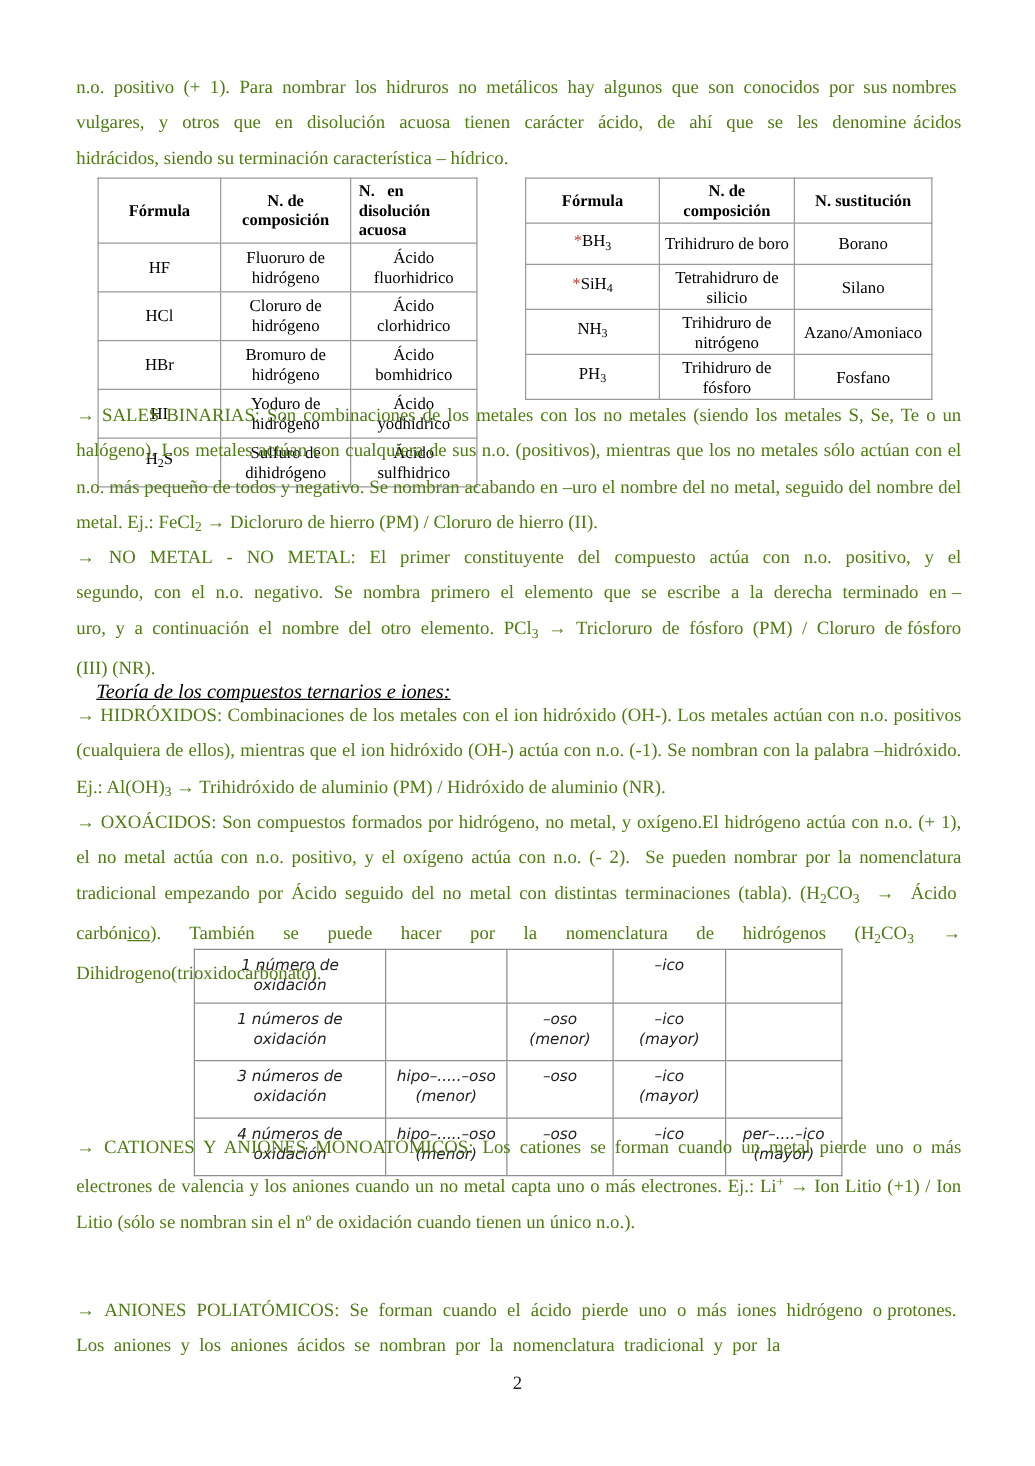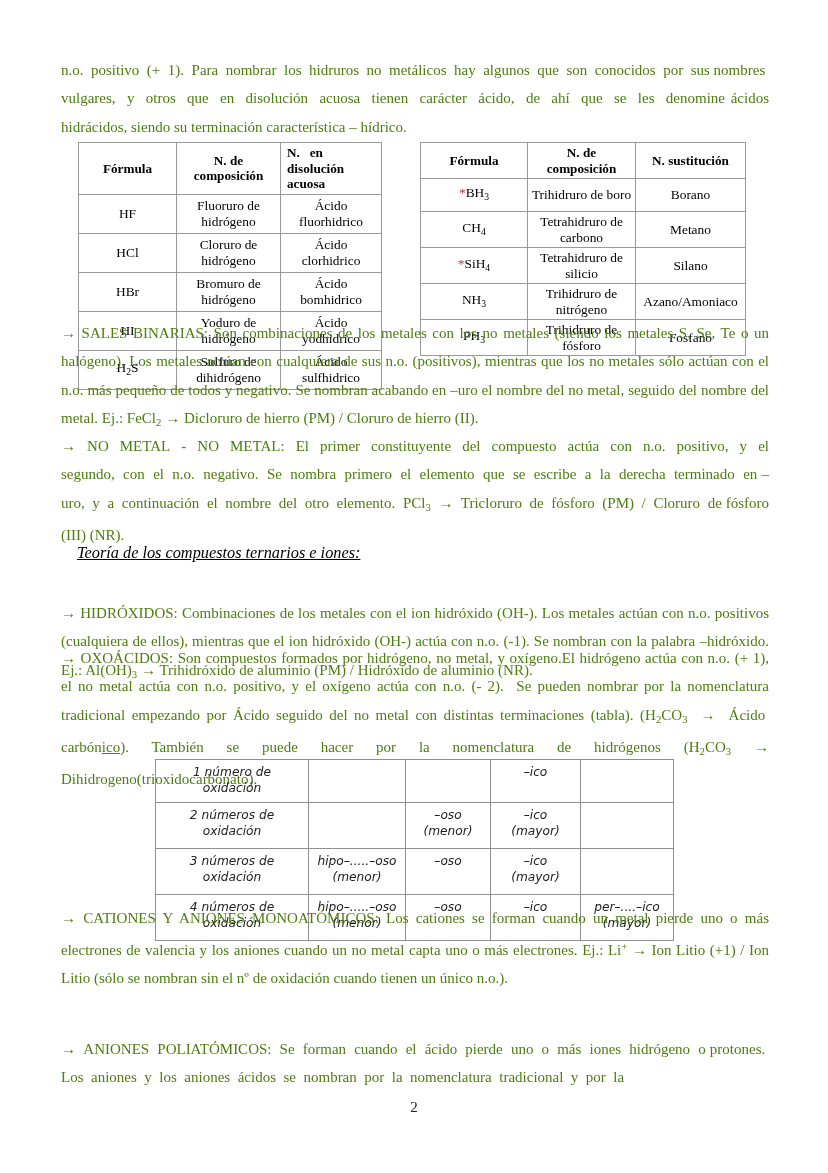--- a/index.html
+++ b/index.html
@@ -163,25 +163,20 @@
           <th style="height:20px">Fórmula</th>
           <th>N. de composición</th>
           <th>N. sustitución</th>
         </tr>
         <tr>
           <td style="height:28px"><span class="ast">*</span>BH<span class="sub">3</span></td>
           <td>Trihidruro de boro</td>
           <td>Borano</td>
         </tr>
         <tr>
-          <td style="height:30px">CH<span class="sub">4</span></td>
-          <td>Tetrahidruro de<br>carbono</td>
-          <td>Metano</td>
-        </tr>
-        <tr>
           <td style="height:30px"><span class="ast">*</span>SiH<span class="sub">4</span></td>
           <td>Tetrahidruro de<br>silicio</td>
           <td>Silano</td>
         </tr>
         <tr>
           <td style="height:30px">NH<span class="sub">3</span></td>
           <td>Trihidruro de<br>nitrógeno</td>
           <td>Azano/Amoniaco</td>
         </tr>
         <tr>
@@ -198,21 +193,21 @@
   </div>
 
   <div class="body-col" style="top:432px;">
     <p class="para">→&nbsp; NO&nbsp; METAL&nbsp; -&nbsp; NO&nbsp; METAL:&nbsp; El&nbsp; primer&nbsp; constituyente&nbsp; del&nbsp; compuesto&nbsp; actúa&nbsp; con&nbsp; n.o.&nbsp; positivo,&nbsp; y&nbsp; el segundo,&nbsp; con&nbsp; el&nbsp; n.o.&nbsp; negativo.&nbsp; Se&nbsp; nombra&nbsp; primero&nbsp; el&nbsp; elemento&nbsp; que&nbsp; se&nbsp; escribe&nbsp; a&nbsp; la&nbsp; derecha&nbsp; terminado&nbsp; en –uro,&nbsp; y&nbsp; a&nbsp; continuación&nbsp; el&nbsp; nombre&nbsp; del&nbsp; otro&nbsp; elemento.&nbsp; PCl<span class="sub">3</span>&nbsp; →&nbsp; Tricloruro&nbsp; de&nbsp; fósforo&nbsp; (PM)&nbsp; /&nbsp; Cloruro&nbsp; de fósforo (III) (NR).</p>
   </div>
 
   <div class="body-col" style="top:523px;">
     <p class="heading-it">Teoría de los compuestos ternarios e iones:</p>
   </div>
 
-  <div class="body-col" style="top:559px;margin-top:40px;">
+  <div class="body-col" style="top:559px;">
     <p class="para">→ HIDRÓXIDOS: Combinaciones de los metales con el ion hidróxido (OH-). Los metales actúan con n.o. positivos (cualquiera de ellos), mientras que el ion hidróxido (OH-) actúa con n.o. (-1). Se nombran con la palabra –hidróxido. Ej.: Al(OH)<span class="sub">3</span> → Trihidróxido de aluminio (PM) / Hidróxido de aluminio (NR).</p>
   </div>
 
   <div class="body-col" style="top:644px;">
     <p class="para">→ OXOÁCIDOS: Son compuestos formados por hidrógeno, no metal, y oxígeno.El hidrógeno actúa con n.o. (+ 1), el no metal actúa con n.o. positivo, y el oxígeno actúa con n.o. (- 2).&nbsp; Se pueden nombrar por la nomenclatura tradicional empezando por Ácido seguido del no metal con distintas terminaciones (tabla). (H<span class="sub">2</span>CO<span class="sub">3</span>&nbsp; →&nbsp; Ácido&nbsp; carbón<span class="u">ico</span>).&nbsp; También&nbsp; se&nbsp; puede&nbsp; hacer&nbsp; por&nbsp; la&nbsp; nomenclatura&nbsp; de&nbsp; hidrógenos&nbsp; (H<span class="sub">2</span>CO<span class="sub">3</span>&nbsp; → Dihidrogeno(trioxidocarbonato).</p>
   </div>
 
   <div class="tblwrap" style="left:155px; top:759px;">
     <table class="term">
       <colgroup>
@@ -224,21 +219,21 @@
         </colgroup>
       <tbody>
         <tr>
           <td style="height:18px">1 número de oxidación</td>
           <td></td>
           <td></td>
           <td>–ico</td>
           <td></td>
         </tr>
         <tr>
-          <td style="height:36px">2 números de oxidación</td>
+          <td style="height:36px">1 números de oxidación</td>
           <td></td>
           <td>–oso<br>(menor)</td>
           <td>–ico<br>(mayor)</td>
           <td></td>
         </tr>
         <tr>
           <td style="height:36px">3 números de oxidación</td>
           <td>hipo–.....–oso<br>(menor)</td>
           <td>–oso</td>
           <td>–ico<br>(mayor)</td>

